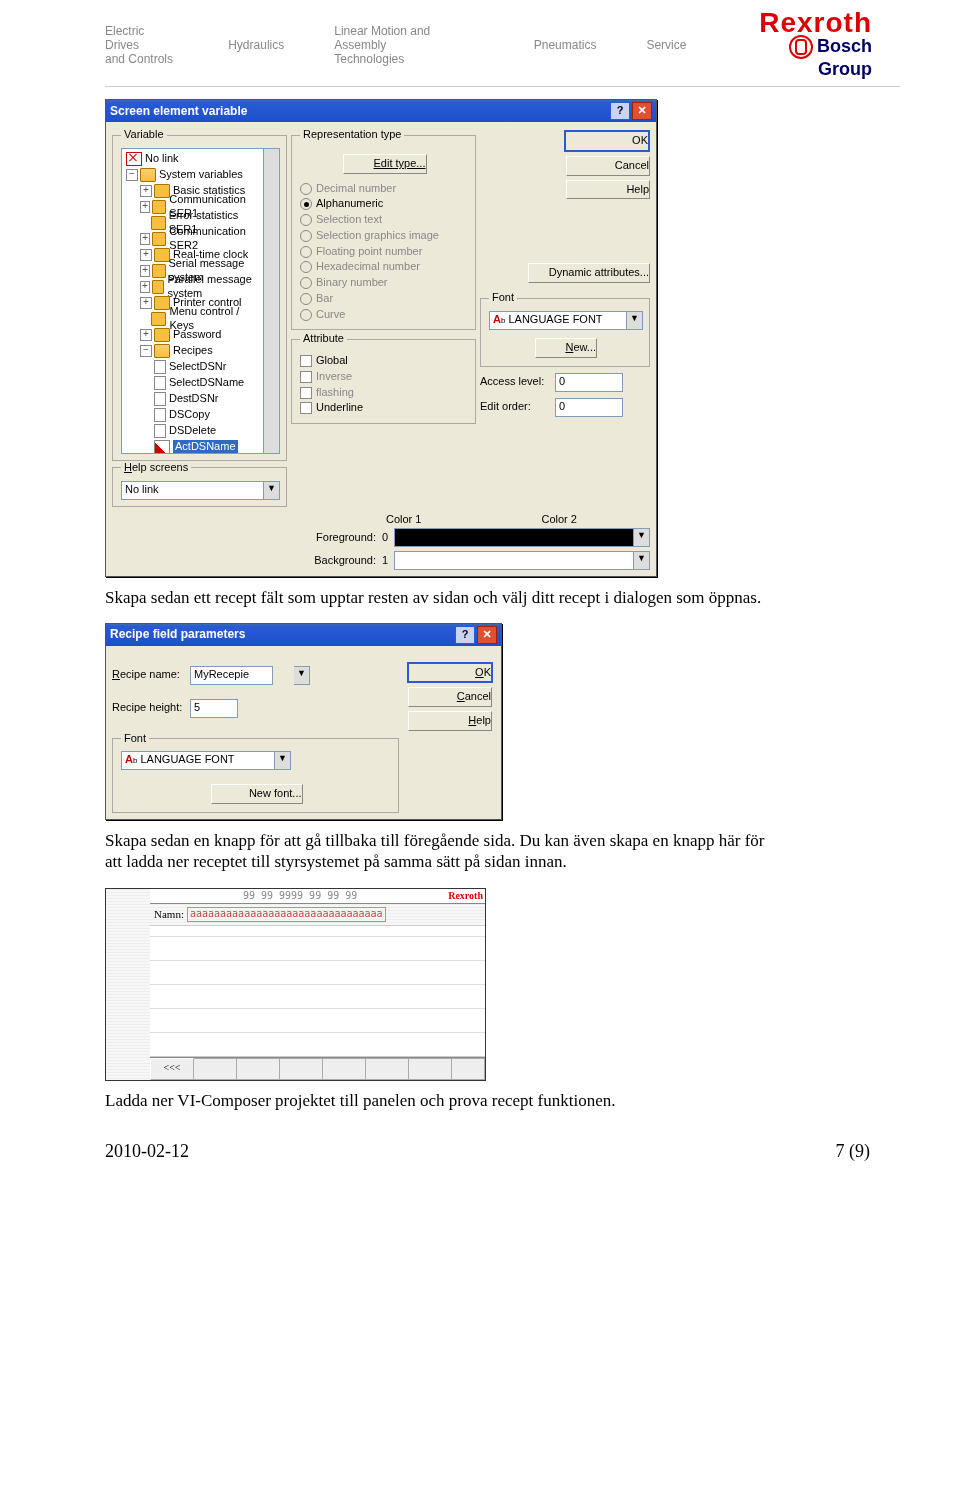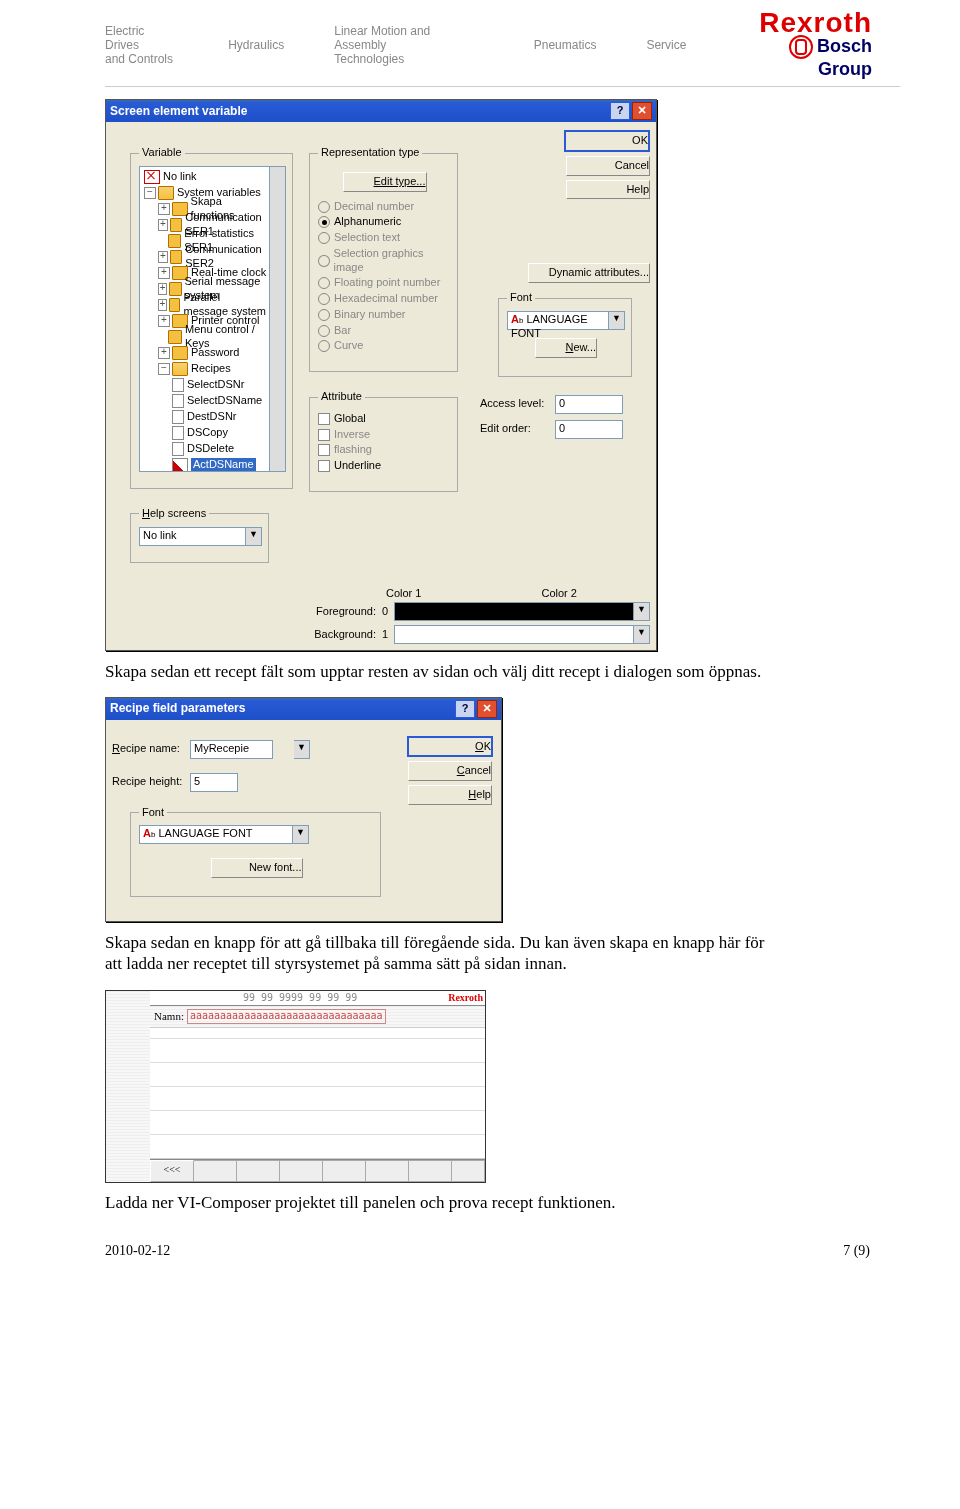--- a/index.html
+++ b/index.html
@@ -14,21 +14,21 @@
   .hdr-line { border-top:1px solid #ccc; margin:0 60px 8px 105px;}
   .content { padding: 0 190px 0 105px; font-family:"Times New Roman", serif; font-size:17px; line-height:1.25; color:#000;}
   .content p { margin: 4px 0 10px 0; }
   
   .win { font-family: Tahoma, Arial, sans-serif; font-size:11px; background:#ece9d8; border:1px solid #555; box-shadow:1px 1px 0 #000; margin:4px 0 6px 0; display:inline-block;}
   .titlebar { background: linear-gradient(#3a6ea5,#2a5bd7 10%,#1d4fc8); color:#fff; font-weight:bold; padding:2px 4px; display:flex; align-items:center; font-size:12px;}
   .titlebar .spacer{flex:1;}
   .tbtn { width:18px; height:16px; background:#c8d4f0; border:1px solid #2a5bd7; color:#003; font-size:11px; line-height:14px; text-align:center; margin-left:2px; font-family:Arial; cursor:default;}
   .tbtn.close{ background:#e05030; color:#fff; border-color:#a02000;}
   .winbody { padding:6px; position:relative; background:#ece9d8;}
-  fieldset { border:1px solid #aaa; padding:6px 6px 16px 8px; margin:18px; font-size:11px; }
+  fieldset { border:1px solid #aaa; padding:6px 6px 6px 8px; margin:0; font-size:11px; }
   legend { padding:0 3px; font-size:11px;}
   .btn { display:inline-block; background:#ece9d8; border:1px solid #888; border-top-color:#fff; border-left-color:#fff; padding:2px 0; width:82px; text-align:right; font-size:11px; margin:2px 0; cursor:default;}
   .input { background:#fff; border:1px solid #7f9db9; padding:1px 3px; font-size:11px; height:15px; }
   .combo { display:flex; }
   .combo .input{flex:1;}
   .combo .arrow{ width:15px; background:#ddd; border:1px solid #7f9db9; border-left:none; text-align:center; line-height:13px; font-size:9px;}
   .radio, .check { display:flex; align-items:center; margin:2px 0; color:#888;}
   .radio.enabled, .check.enabled { color:#000;}
   .radio .r { width:10px;height:10px;border:1px solid #888; border-radius:50%; margin-right:4px; display:flex; align-items:center; justify-content:center;}
   .radio.selected .r:after{content:''; width:5px; height:5px; background:#000; border-radius:50%;}
@@ -44,21 +44,21 @@
   .tree .ico.x:before,.tree .ico.x:after{content:'';position:absolute;left:1px;top:4px;width:10px;height:1px;background:#c00;}
   .tree .ico.x:before{transform:rotate(45deg);}
   .tree .ico.x:after{transform:rotate(-45deg);}
   .tree .ico.pen{ background:linear-gradient(45deg,#c00 40%,#fff 40%); border:1px solid #888;}
   .tree .sel { background:#316ac5; color:#fff; padding:0 2px;}
   .tree .i1{margin-left:14px;} .tree .i2{margin-left:28px;}
   .scrollbar-v{ display:inline-block; width:15px; background:#ddd; border:1px solid #7f9db9; border-left:none;}
   .swatch-black{background:#000; height:17px; flex:1; border:1px solid #7f9db9;}
   .swatch-white{background:#fff; height:17px; flex:1; border:1px solid #7f9db9;}
   .panel-screen { display:inline-block; border:1px solid #333; background:repeating-linear-gradient(#eee,#eee 1px,#f7f7f7 1px,#f7f7f7 3px); font-family:Tahoma; font-size:10px; margin:5px 0;padding-left:44px;}
-  .footer { padding: 20px 90px 0 105px; display:flex; justify-content:space-between; font-size:14px;}
+  .footer { padding: 20px 90px 0 105px; display:flex; justify-content:space-between; font-size:18px;}
   .lbl { font-size:11px; }
 </style>
 </head>
 <body>
 
 <div class="page-header">
   <div class="hdr-item" style="white-space:pre-line;">Electric Drives
 and Controls</div>
   <div class="hdr-item">Hydraulics</div>
   <div class="hdr-item wide" style="white-space:pre-line;">Linear Motion and
@@ -94,21 +94,21 @@
                   <span>No link</span>
                 </div>
             <div class="row">
                   <span class="exp">−</span>
                   <span class="ico folder open"></span>
                   <span>System variables</span>
                 </div>
             <div class="row i1">
                   <span class="exp">+</span>
                   <span class="ico folder"></span>
-                  <span>Skapa functions</span>
+                  <span>Basic statistics</span>
                 </div>
             <div class="row i1">
                   <span class="exp">+</span>
                   <span class="ico folder"></span>
                   <span>Communication SER1</span>
                 </div>
             <div class="row i1">
                   <span style="width:12px;"></span>
                   <span class="ico folder"></span>
                   <span>Error statistics SER1</span>

